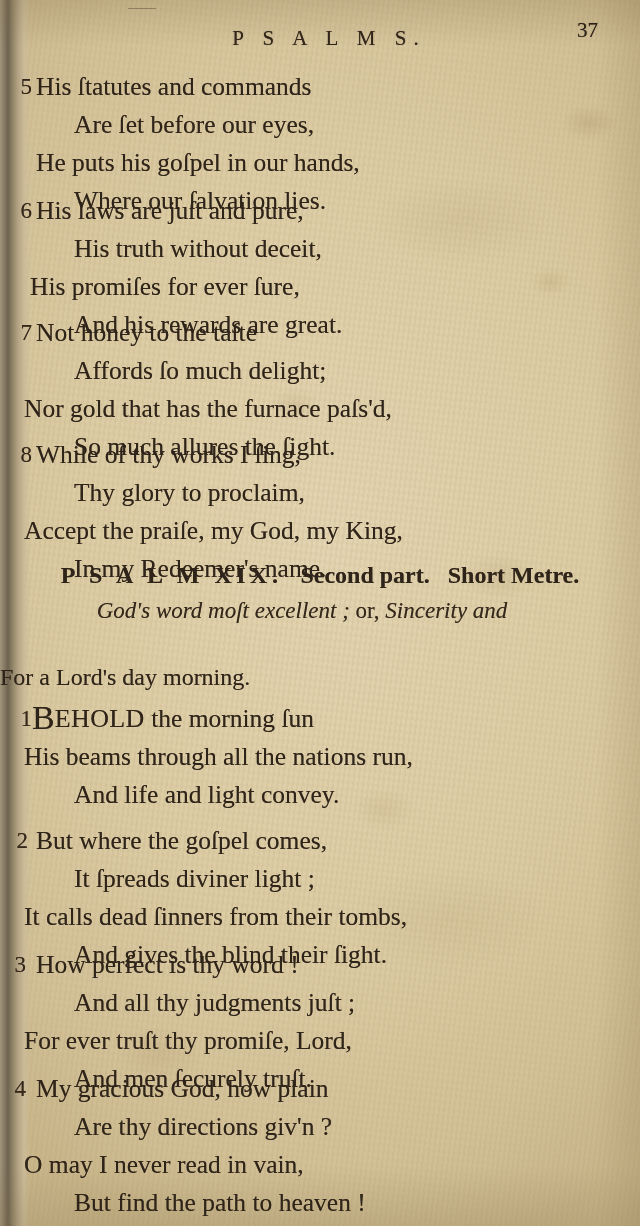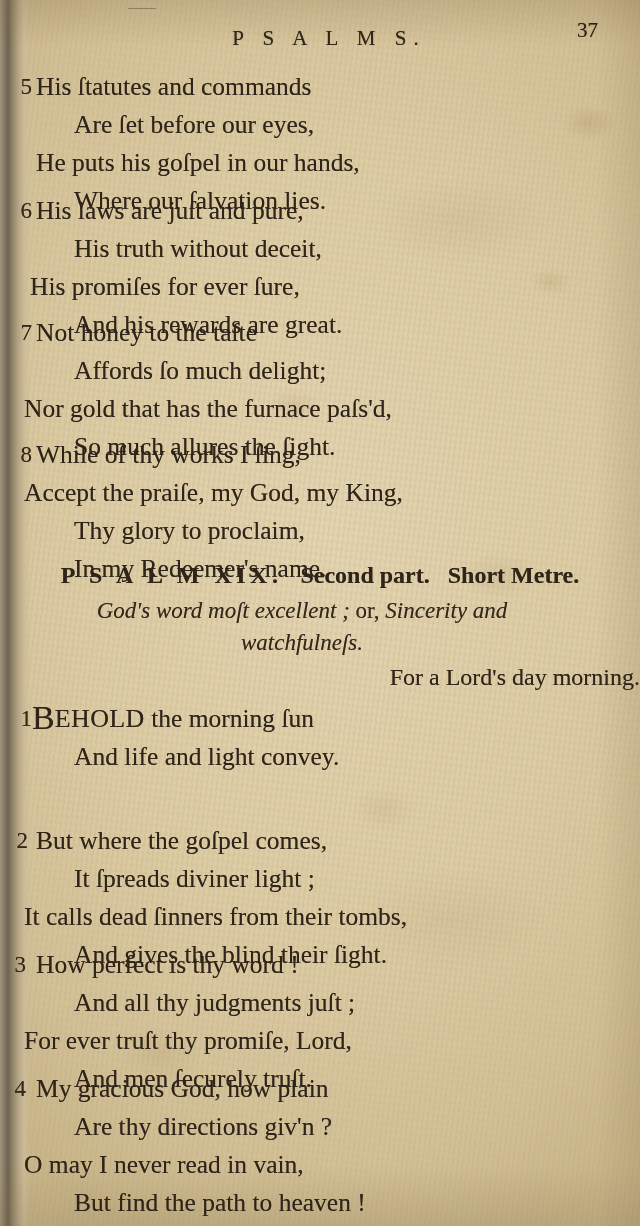--- a/index.html
+++ b/index.html
@@ -162,21 +162,21 @@
     color: #33271b;
     white-space: nowrap;
     text-shadow: 0 0 .6px rgba(51,39,27,.45);
   }
   .psalm-sub .roman { font-style: normal; }
 
   .occasion {
     position: absolute;
     left: 0;
     width: 640px;
-    text-align: right;
+    text-align: left;
     font-size: 24px;
     color: #2f2419;
     text-shadow: 0 0 .65px rgba(47,36,25,.5);
   }
 
   
   .opening .initial {
     font-size: 34px;
     line-height: 0;
     position: relative;
@@ -253,54 +253,54 @@
         <span class="vtext i1">So much allures the ſight.</span>
       </div>
     </div>
 
     <div class="stanza" style="top:436px;">
       <div class="vline">
         <span class="vnum">8</span>
         <span class="vtext i0">While of thy works I ſing,</span>
       </div>
       <div class="vline">
+        <span class="vtext i1">Thy glory to proclaim,</span>
+      </div>
+      <div class="vline">
         <span class="vtext i0c">Accept the praiſe, my God, my King,</span>
-      </div>
-      <div class="vline">
-        <span class="vtext i1">Thy glory to proclaim,</span>
       </div>
       <div class="vline">
         <span class="vtext i1">In my Redeemer's name.</span>
       </div>
     </div>
 
     <div class="psalm-head" style="top:562px;font-weight:bold;">
       <span class="pnum">P S A L M  XIX.</span><span class="seg">Second part.</span><span class="seg">Short Metre.</span>
     </div>
 
     <div class="psalm-sub" style="top:598px;">
       <span>God's word moſt excellent ;</span>
       <span class="roman">or,</span>
       <span>Sincerity and</span>
     </div>
 
-    <div class="psalm-sub" style="top:630px;">
-      <span>watchfulneſs.</span>
-    </div>
 
     <div class="occasion" style="top:664px;">For a Lord's day morning.</div>
 
     <div class="stanza" style="top:700px;">
       <div class="vline opening">
         <span class="vnum">1</span>
         <span class="vtext" style="left:32px;">
           <span class="initial">B</span><span class="smallcaps">EHOLD</span><span> the morning ſun</span>
         </span>
       </div>
       <div class="vline">
+        <span class="vtext i0c">His beams through all the nations run,</span>
+      </div>
+      <div class="vline">
         <span class="vtext i1">And life and light convey.</span>
       </div>
     </div>
 
     <div class="stanza" style="top:822px;">
       <div class="vline">
         <span class="vnum" style="left:2px;">2</span>
         <span class="vtext i0">But where the goſpel comes,</span>
       </div>
       <div class="vline">

